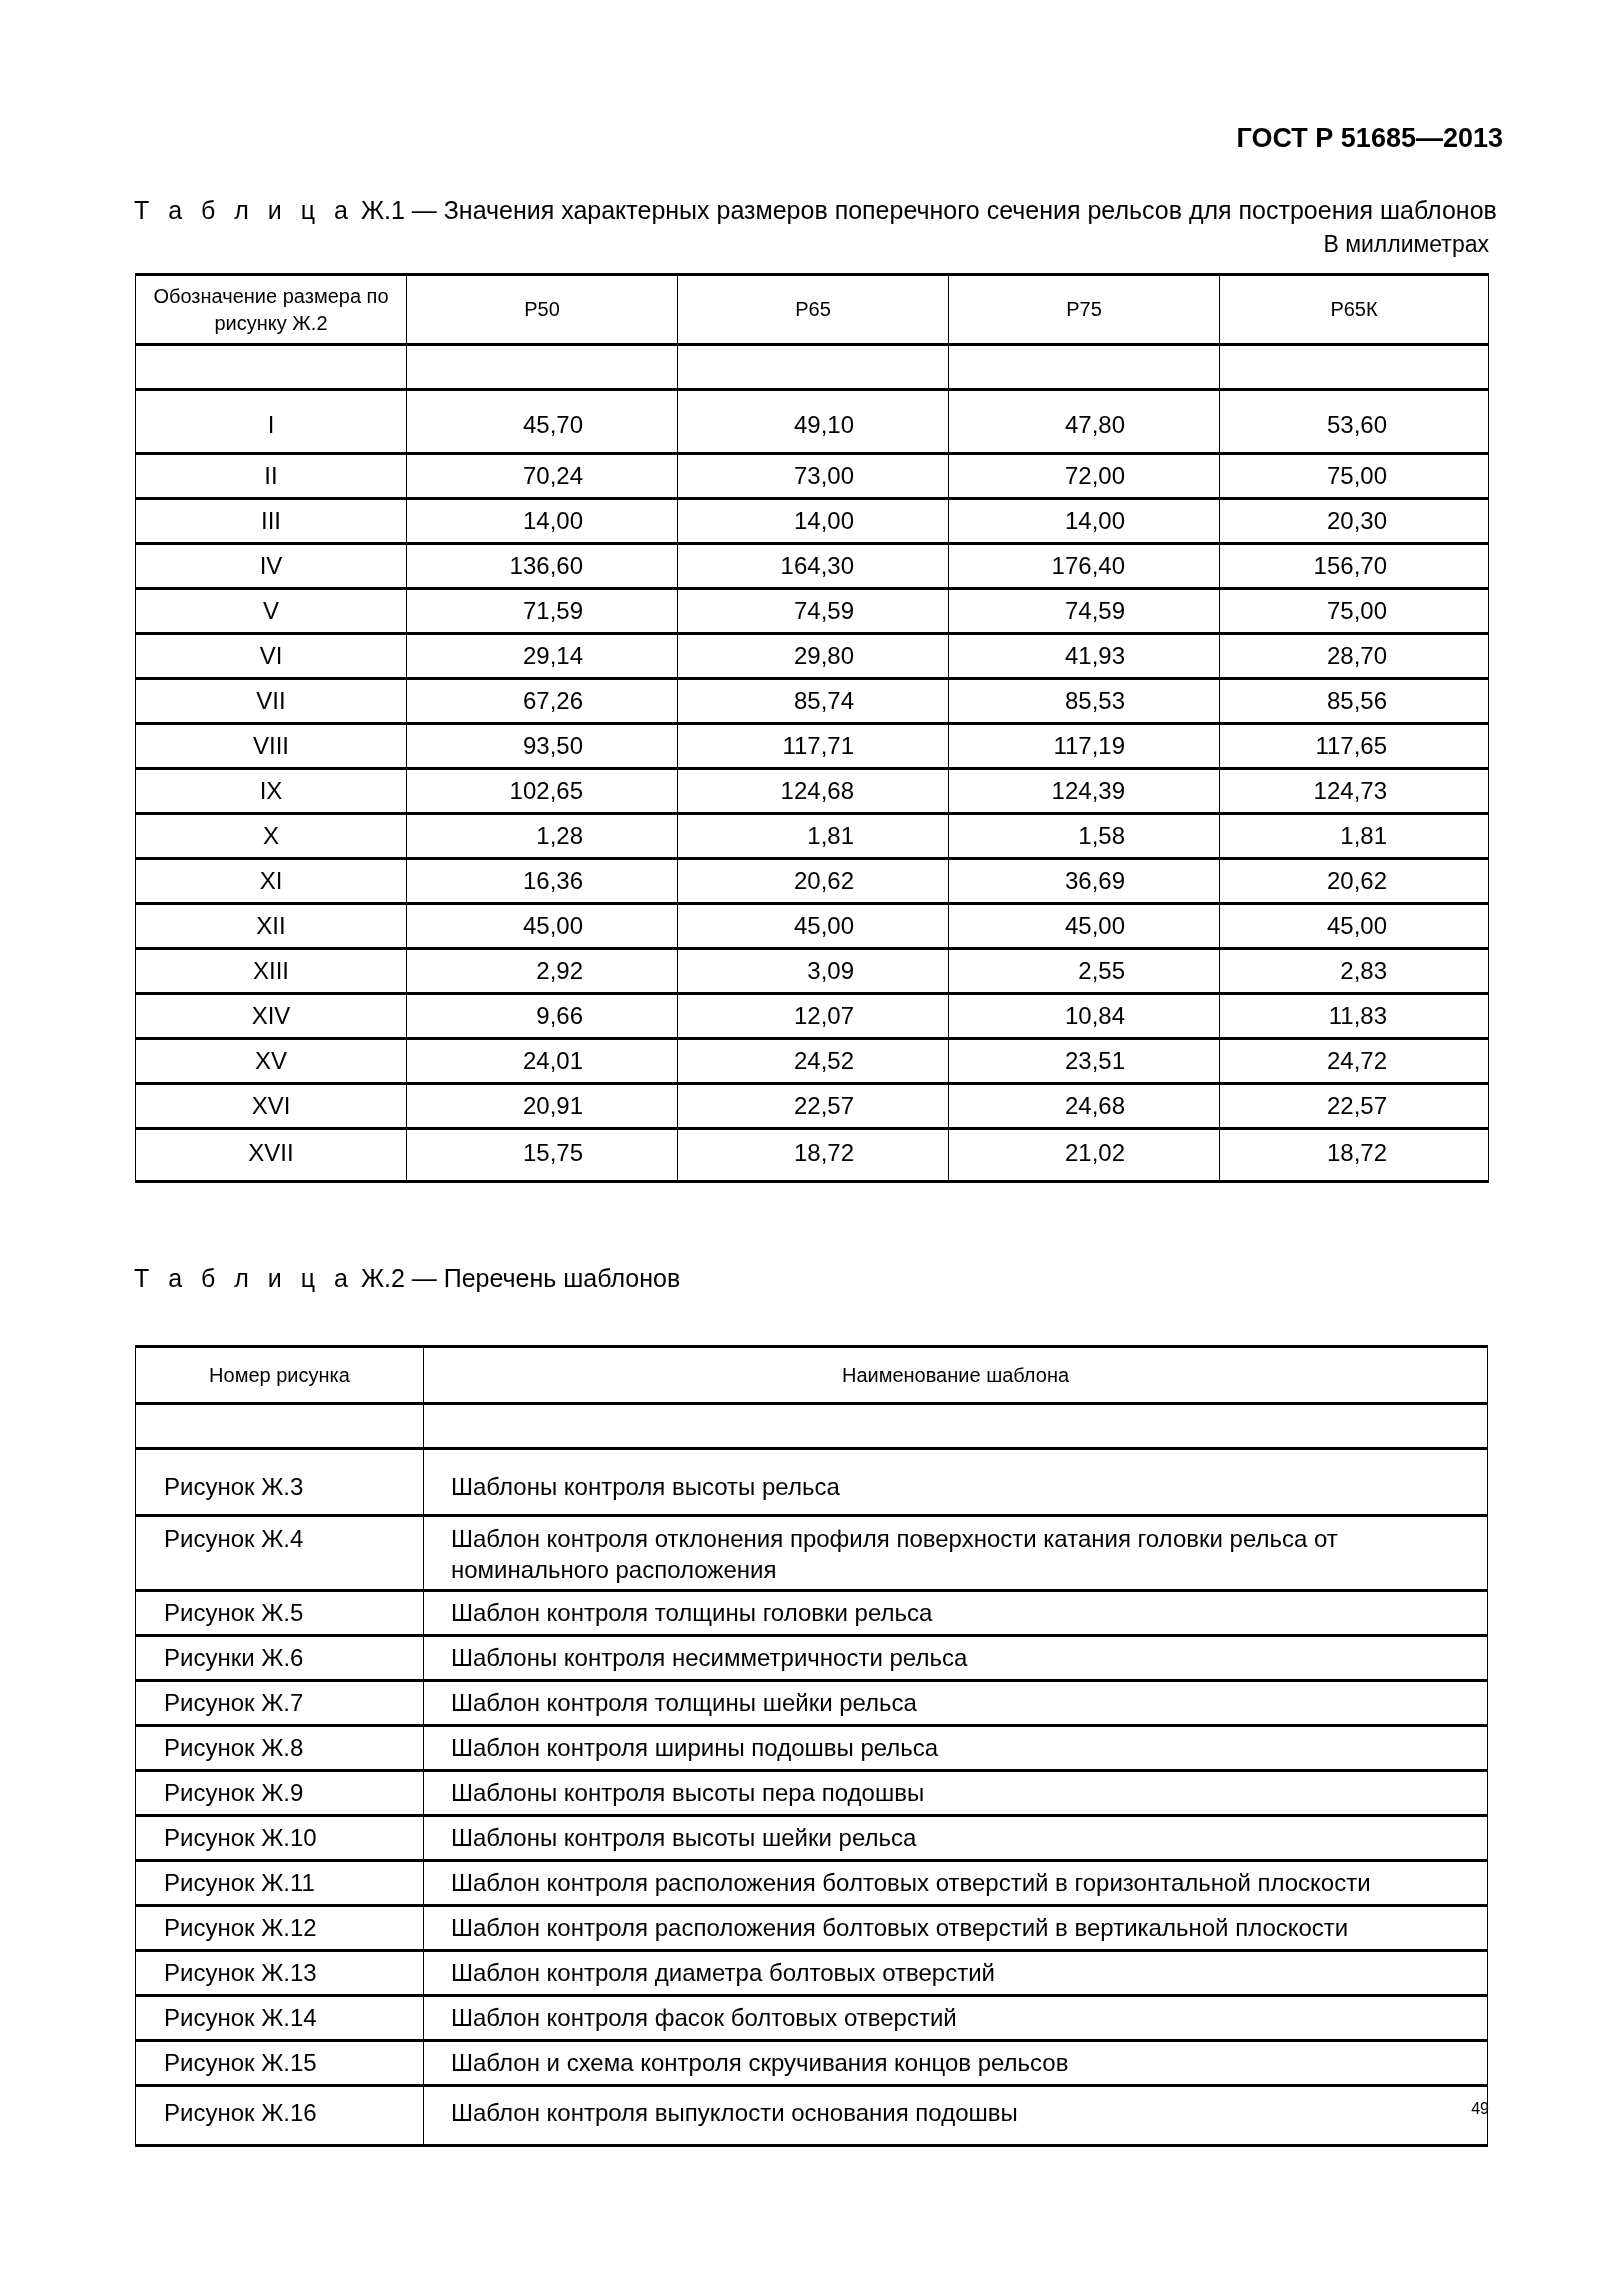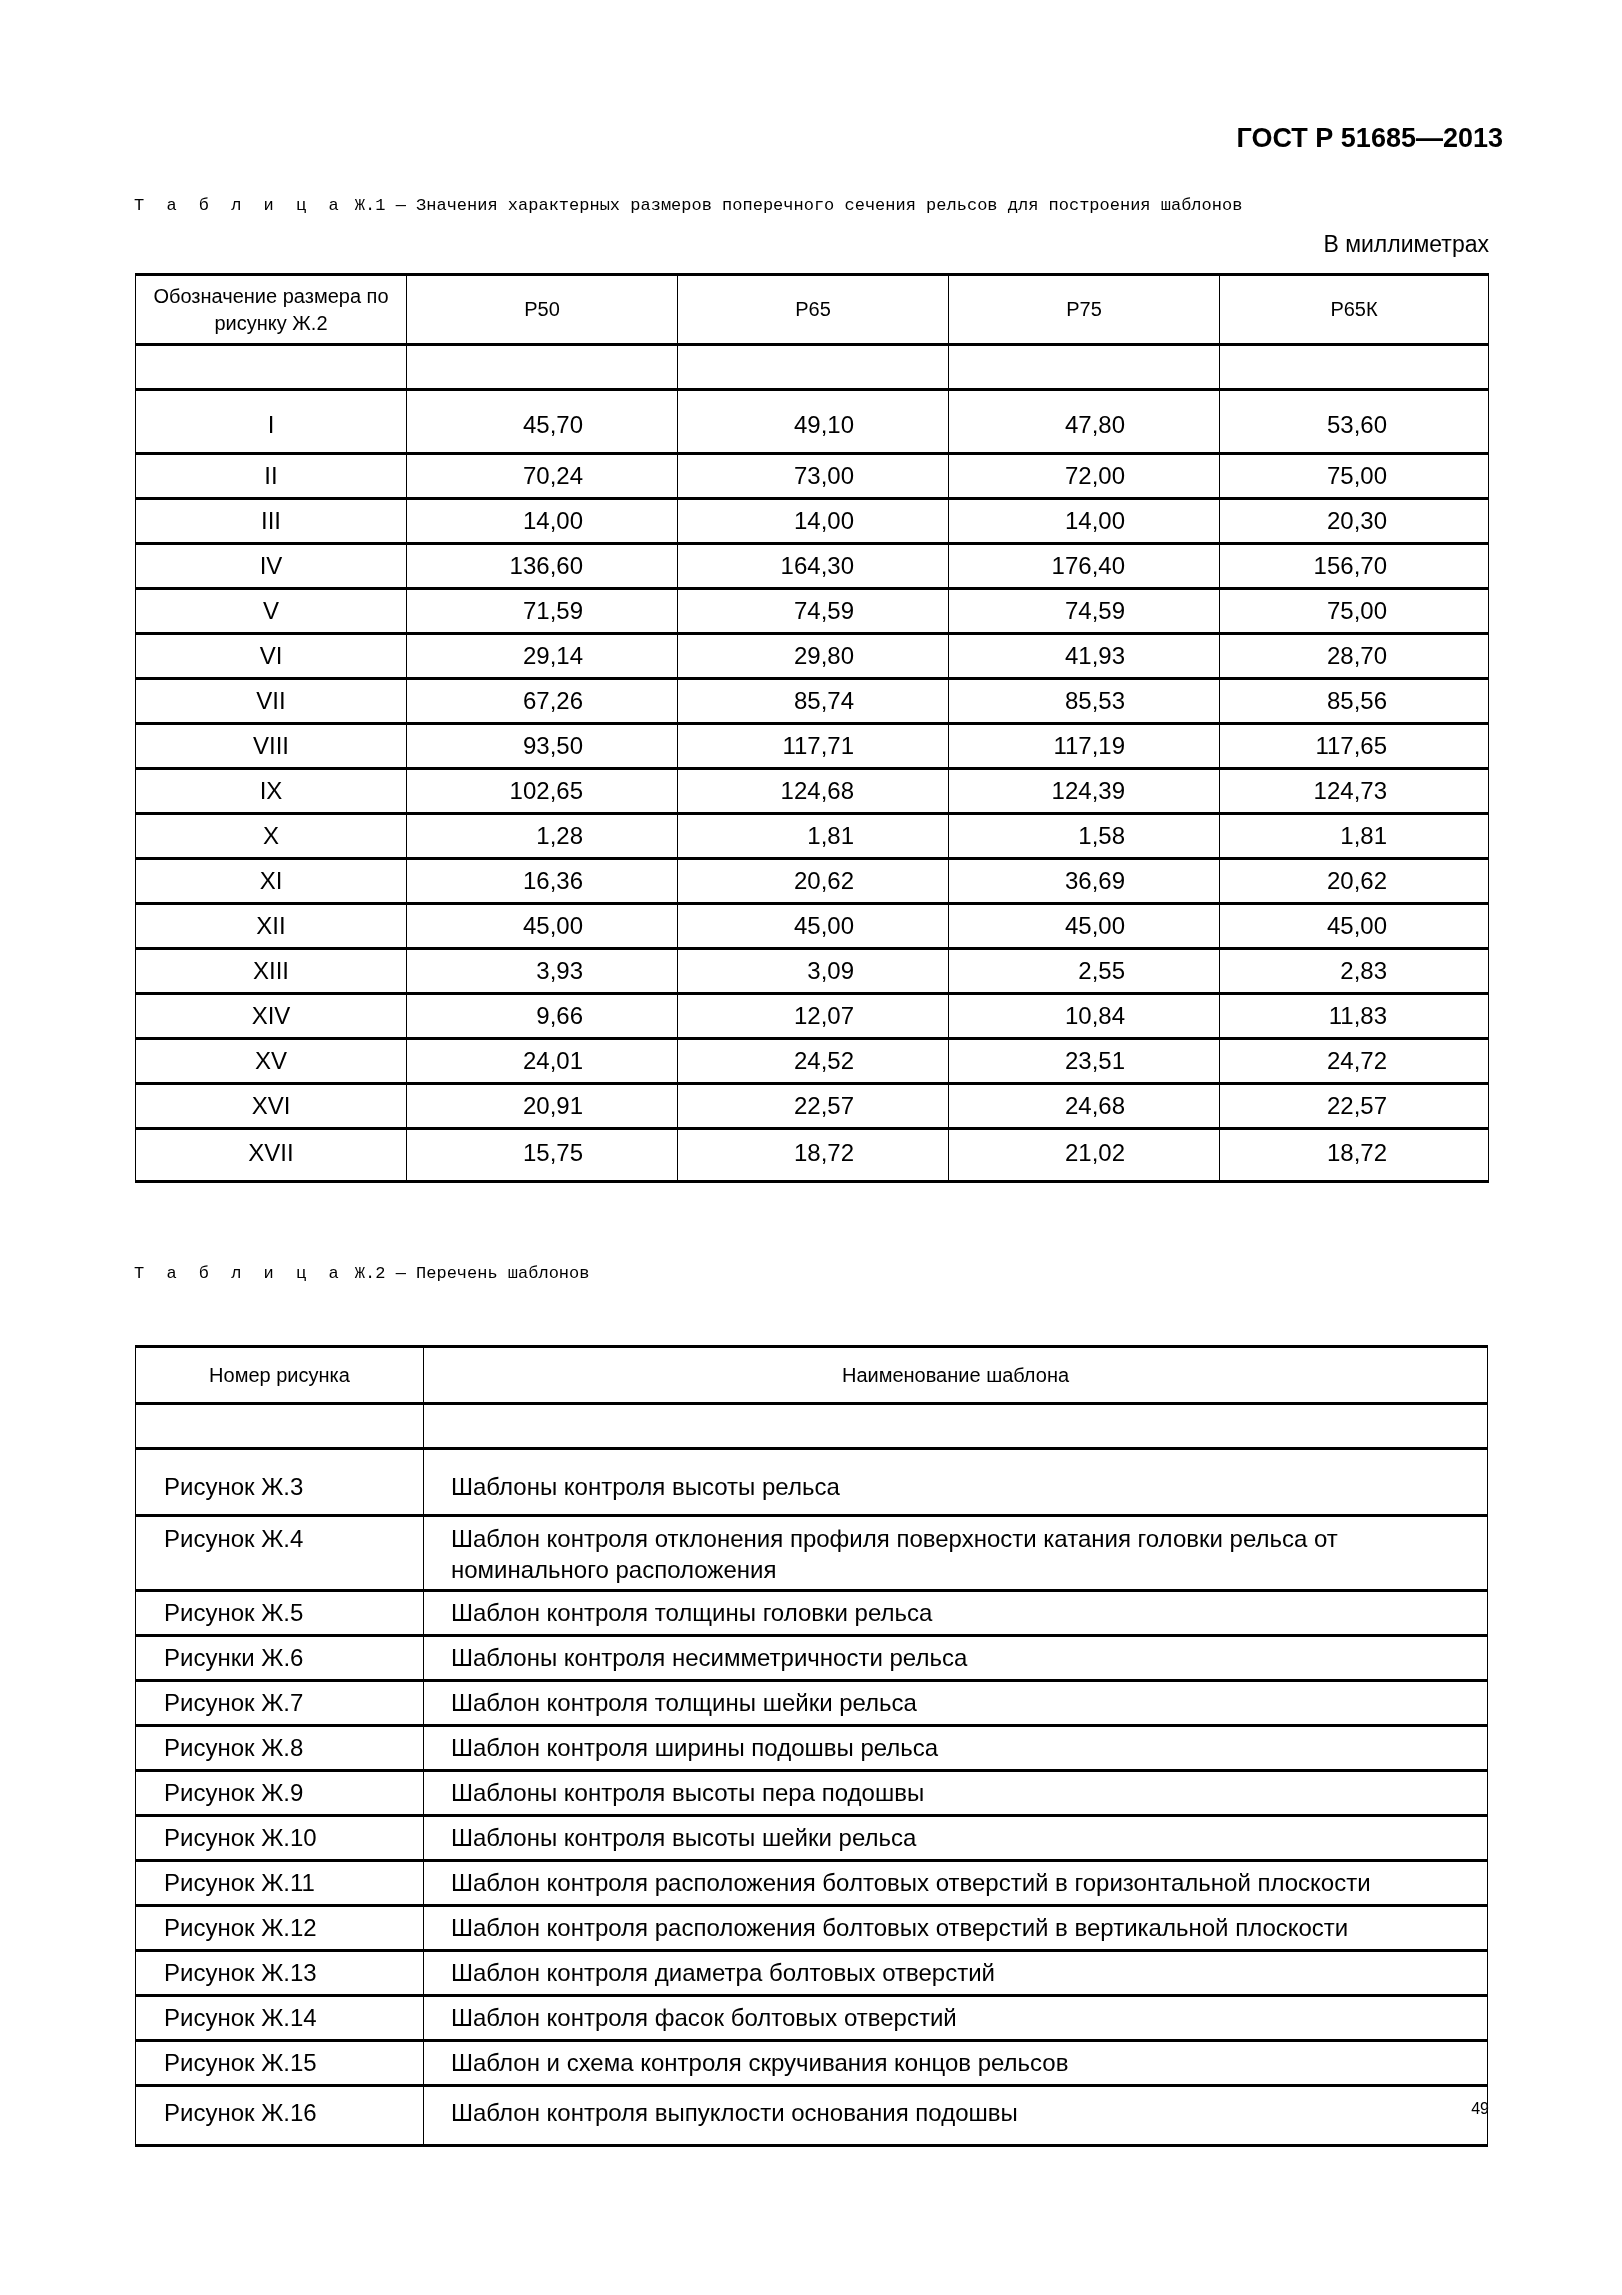--- a/index.html
+++ b/index.html
@@ -19,23 +19,22 @@
     position: absolute;
     top: 123px;
     right: 120px;
     font-weight: bold;
     font-size: 27px;
     letter-spacing: 0px;
   }
   .caption {
     position: absolute;
     left: 134px;
-    font-size: 17px;
+    font-size: 25px;
     white-space: nowrap;
-    font-family: Liberation Mono, monospace;
   }
   .caption .spaced {
     letter-spacing: 6px;
   }
   .units {
     position: absolute;
     right: 134px;
     top: 231px;
     font-size: 23px;
   }
@@ -233,21 +232,21 @@
       </tr>
       <tr>
         <td class="label">XII</td>
         <td class="num">45,00</td>
         <td class="num">45,00</td>
         <td class="num">45,00</td>
         <td class="num c4">45,00</td>
       </tr>
       <tr>
         <td class="label">XIII</td>
-        <td class="num">3,93</td>
+        <td class="num">2,92</td>
         <td class="num">3,09</td>
         <td class="num">2,55</td>
         <td class="num c4">2,83</td>
       </tr>
       <tr>
         <td class="label">XIV</td>
         <td class="num">9,66</td>
         <td class="num">12,07</td>
         <td class="num">10,84</td>
         <td class="num c4">11,83</td>

